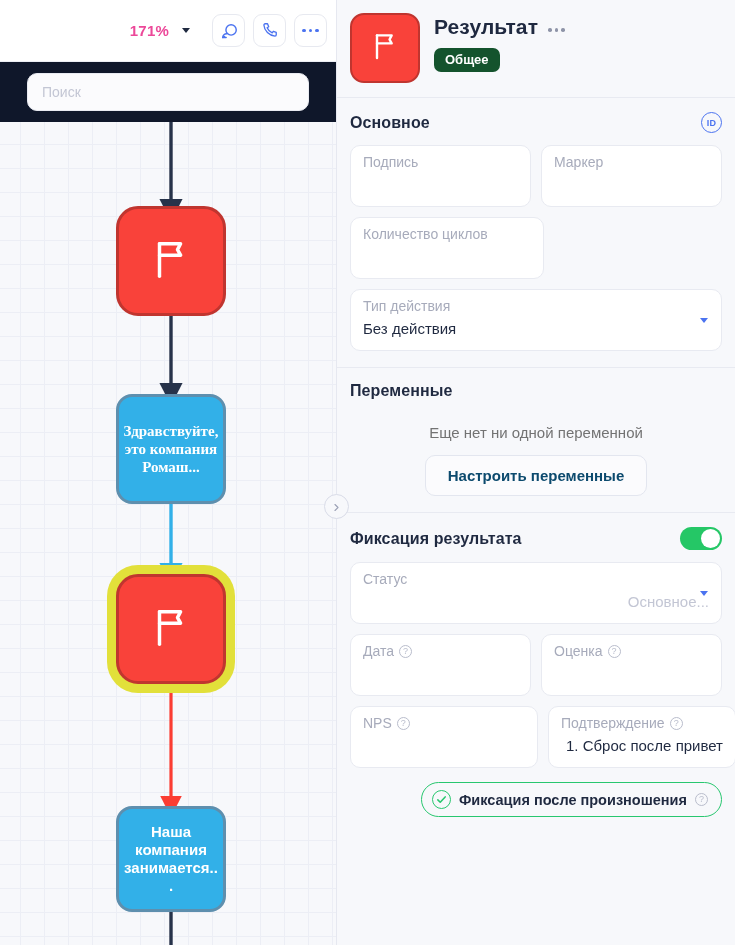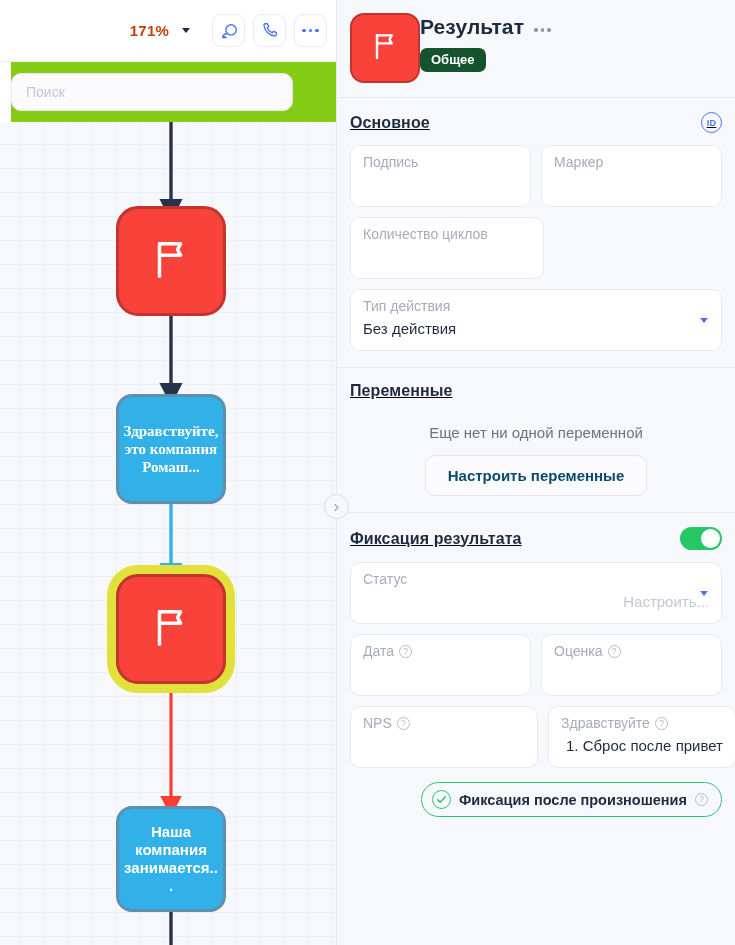--- a/index.html
+++ b/index.html
@@ -45,21 +45,21 @@
     box-sizing: border-box;
   }
   .zoom-group {
     display: flex;
     align-items: center;
     margin-right: 14px;
   }
   .zoom-value {
     font-size: 15px;
     font-weight: 700;
-    color: #c2410c;
+    color: #ec4899;
     letter-spacing: .2px;
   }
   .zoom-caret {
     margin-left: 13px;
     width: 0; height: 0;
     border-left: 4.5px solid transparent;
     border-right: 4.5px solid transparent;
     border-top: 5.5px solid #1f2940;
   }
   .icon-btn {
@@ -81,27 +81,27 @@
   }
   .dots-icon i {
     width: 3.5px; height: 3.5px;
     border-radius: 50%;
     background: #4b73f0;
     display: block;
   }
 
   .search-wrap {
     position: absolute;
-    top: 62px; left: 11px;
+    top: 62px; left: 0;
     width: 336px;
     height: 60px;
-    background: #84cc16;
-    display: flex;
-    align-items: center;
-    justify-content: flex-start;
+    background: #0f172a;
+    display: flex;
+    align-items: center;
+    justify-content: center;
   }
   .search-input {
     width: 282px;
     height: 38px;
     border: 1px solid #e8eaf1;
     border-radius: 10px;
     background: #fbfbfd;
     font-size: 14px;
     color: #1f2940;
     padding: 0 14px;
@@ -204,20 +204,21 @@
     height: 66px;
     border-radius: 14px;
     background: #f9423a;
     border: 2px solid #c0352f;
     display: flex;
     align-items: center;
     justify-content: center;
     flex: 0 0 66px;
   }
   .panel-headtext {
+    margin-left: 14px;
     padding-top: 2px;
   }
   .panel-title-row {
     display: flex;
     align-items: center;
   }
   .panel-title {
     font-size: 21px;
     font-weight: 700;
     color: #1f2940;
@@ -249,21 +250,20 @@
   .section {
     padding: 14px 13px 16px 13px;
     border-bottom: 1px solid #e8eaf1;
     background: #f7f8fb;
   }
   .section-head {
     display: flex;
     align-items: center;
     justify-content: space-between;
     margin-bottom: 12px;
-    text-decoration: underline;
   }
   .section-title {
     font-size: 16px;
     font-weight: 700;
     color: #1f2940;
     letter-spacing: .1px;
   }
   .id-badge {
     width: 21px; height: 21px;
     border-radius: 50%;
@@ -566,21 +566,21 @@
     </div>
 
     <div class="section" style="border-bottom:none;text-align:right;">
       <div class="section-head">
         <span class="section-title">Фиксация результата</span>
         <span class="toggle"></span>
       </div>
 
       <div class="field full" style="margin-bottom:10px;">
         <div class="field-label">Статус</div>
-        <div class="field-value muted">Настроить...</div>
+        <div class="field-value muted">Основное...</div>
         <span class="sel-caret"></span>
       </div>
 
       <div class="field-row">
         <div class="field half">
           <div class="field-label">
             <span>Дата</span>
             <span class="q-icon">?</span>
           </div>
           <div class="field-value"></div>
@@ -597,21 +597,21 @@
       <div class="field-row" style="margin-right:-14px;">
         <div class="field half">
           <div class="field-label">
             <span>NPS</span>
             <span class="q-icon">?</span>
           </div>
           <div class="field-value"></div>
         </div>
         <div class="field half">
           <div class="field-label">
-            <span>Здравствуйте</span>
+            <span>Подтверждение</span>
             <span class="q-icon">?</span>
           </div>
           <div class="field-value">1. Сброс после привет</div>
         </div>
       </div>
 
       <div class="pill-check">
         <span class="chk">
           <svg width="11" height="11" viewBox="0 0 24 24" fill="none" stroke="#28c76f" stroke-width="3.4" stroke-linecap="round" stroke-linejoin="round">
             <path d="M4 12.8l5.2 5.2L20 6.4"></path>

